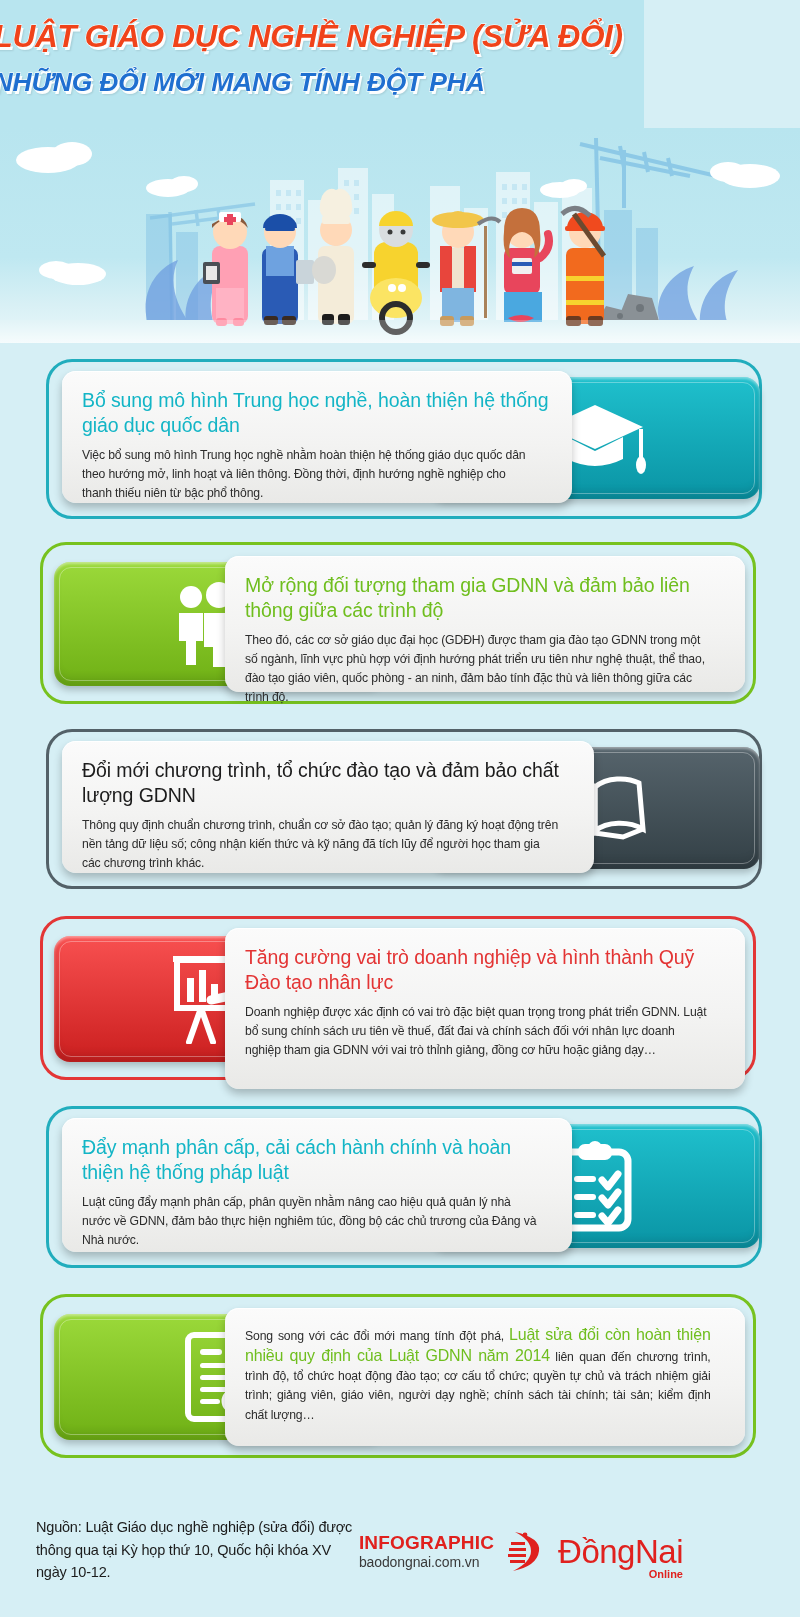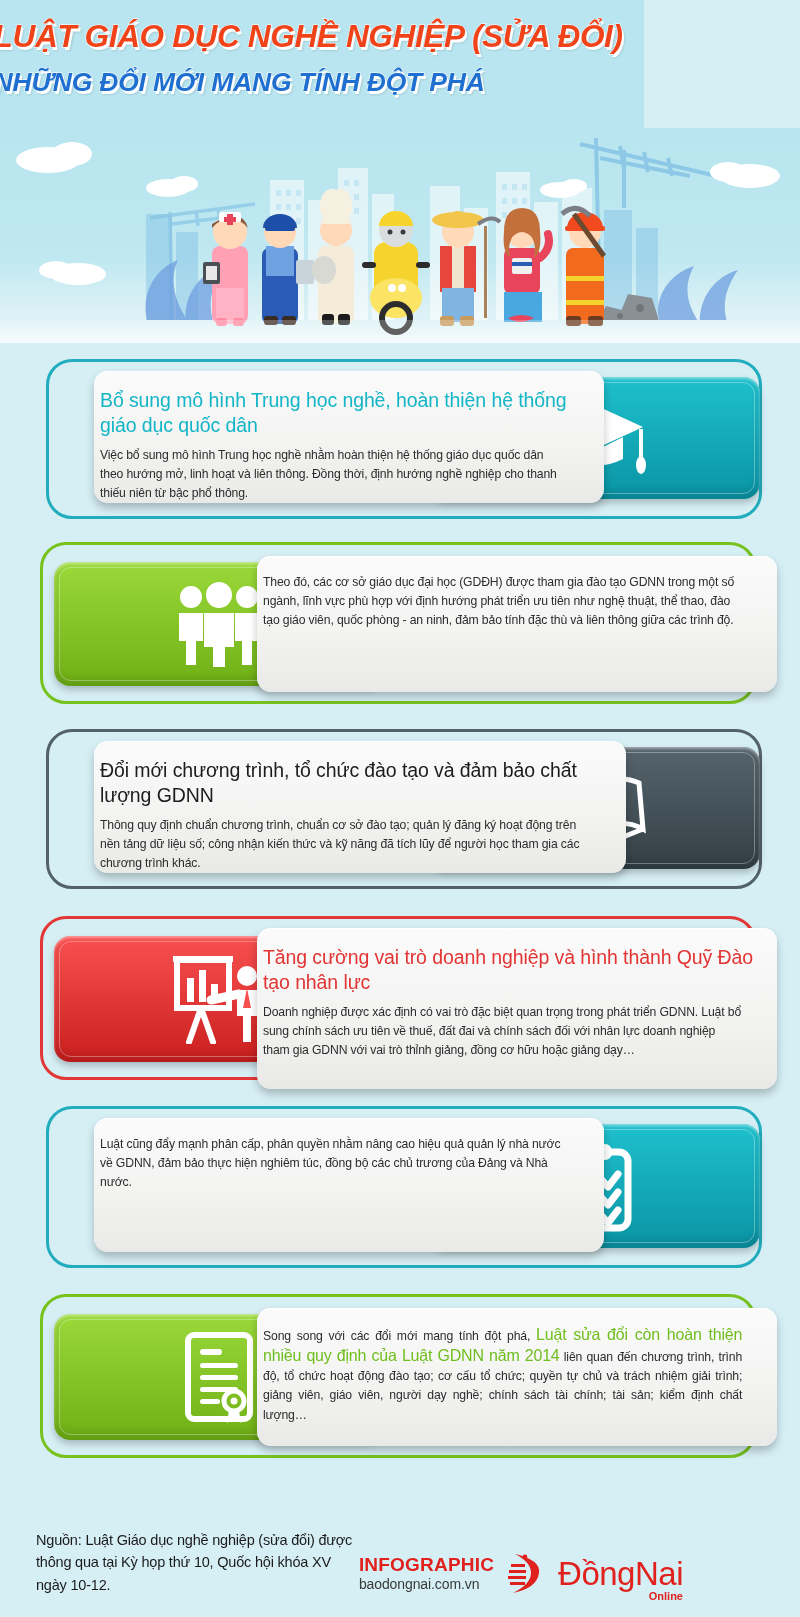--- a/index.html
+++ b/index.html
@@ -101,22 +101,21 @@
     border: 1px solid rgba(255,255,255,0.33);
     pointer-events: none;
   }
 
   
   .panel {
     position: absolute;
     border-radius: 14px;
     background: linear-gradient(#fbfbfb 0%, #f3f3f2 55%, #e9e9e7 100%);
     box-shadow: 0 5px 9px rgba(0,0,0,0.24), 0 1px 0 rgba(255,255,255,0.9) inset;
-    padding: 17px 20px 14px 6px;
-    margin-left: 32px;
+    padding: 17px 20px 14px 20px;
   }
   .panel h2 {
     font-size: 19.5px;
     font-weight: 400;
     line-height: 1.30;
     letter-spacing: -0.1px;
     margin-bottom: 7px;
   }
   .panel p {
     font-size: 12.6px;
@@ -131,21 +130,21 @@
     line-height: 1.2;
     letter-spacing: -0.2px;
   }
 
   
   .footer {
     position: relative;
     width: 711px;
     height: 120px;
     display: flex;
-    align-items: flex-end;
+    align-items: center;
     padding: 28px 28px 0 36px;
     justify-content: space-between;
   }
   .source {
     font-size: 14.5px;
     line-height: 1.55;
     color: #1b1b1b;
     letter-spacing: -0.2px;
     max-width: 430px;
   }
@@ -385,20 +384,21 @@
         <svg width="92" height="86" viewBox="0 0 92 86">
           <circle cx="18" cy="16" r="11" fill="#ffffff"></circle>
           <path d="M6 32 h24 v28 h-7 v24 h-10 v-24 h-7 Z" fill="#ffffff"></path>
           <circle cx="74" cy="16" r="11" fill="#ffffff"></circle>
           <path d="M62 32 h24 v28 h-7 v24 h-10 v-24 h-7 Z" fill="#ffffff"></path>
           <circle cx="46" cy="14" r="13" fill="#ffffff"></circle>
           <path d="M31 32 h30 v34 h-9 v20 h-12 v-20 h-9 Z" fill="#ffffff"></path>
         </svg>
       </div>
       <div class="panel" style="left:225px; top:20px; width:520px; height:136px;">
+        <h2 style="color:#6fbe1e;">Mở rộng đối tượng tham gia GDNN và đảm bảo liên thông giữa các trình độ</h2>
         <p>Theo đó, các cơ sở giáo dục đại học (GDĐH) được tham gia đào tạo GDNN trong một số ngành, lĩnh vực phù hợp với định hướng phát triển ưu tiên như nghệ thuật, thể thao, đào tạo giáo viên, quốc phòng - an ninh, đảm bảo tính đặc thù và liên thông giữa các trình độ.</p>
       </div>
     </div>
 
     <div class="card">
       <div class="frame" style="left:46px; top:8px; width:716px; height:160px; border-color:#536168;"></div>
       <div class="slab" style="left:430px; top:26px; width:330px; height:122px; background:linear-gradient(#56646c,#334046);">
         <svg width="104" height="74" viewBox="0 0 104 74">
           <path d="M52 16 C40 6 20 6 8 12 L4 58 C18 50 40 50 52 60 Z" fill="none" stroke="#ffffff" stroke-width="5"></path>
           <path d="M52 16 C64 6 84 6 96 12 L100 58 C86 50 64 50 52 60 Z" fill="none" stroke="#ffffff" stroke-width="5"></path>
@@ -443,20 +443,21 @@
           <circle cx="39" cy="8" r="7" fill="#ffffff"></circle>
           <rect x="18" y="36" width="22" height="6" rx="3" fill="#ffffff"></rect>
           <path d="M46 40 l6 7 l10 -13" stroke="#ffffff" stroke-width="7" fill="none" stroke-linecap="round" stroke-linejoin="round"></path>
           <rect x="18" y="54" width="22" height="6" rx="3" fill="#ffffff"></rect>
           <path d="M46 58 l6 7 l10 -13" stroke="#ffffff" stroke-width="7" fill="none" stroke-linecap="round" stroke-linejoin="round"></path>
           <rect x="18" y="72" width="22" height="6" rx="3" fill="#ffffff"></rect>
           <path d="M46 76 l6 7 l10 -13" stroke="#ffffff" stroke-width="7" fill="none" stroke-linecap="round" stroke-linejoin="round"></path>
         </svg>
       </div>
       <div class="panel" style="left:62px; top:22px; width:510px; height:134px;">
+        <h2 style="color:#13b5c6;">Đẩy mạnh phân cấp, cải cách hành chính và hoàn thiện hệ thống pháp luật</h2>
         <p>Luật cũng đẩy mạnh phân cấp, phân quyền nhằm nâng cao hiệu quả quản lý nhà nước về GDNN, đảm bảo thực hiện nghiêm túc, đồng bộ các chủ trương của Đảng và Nhà nước.</p>
       </div>
     </div>
 
     <div class="card tall">
       <div class="frame" style="left:40px; top:8px; width:716px; height:164px; border-color:#77c21f;"></div>
       <div class="slab" style="left:54px; top:28px; width:330px; height:126px; background:linear-gradient(#9bd93a,#6fb015);">
         <svg width="74" height="92" viewBox="0 0 74 92">
           <rect x="6" y="4" width="62" height="84" rx="6" fill="none" stroke="#ffffff" stroke-width="6"></rect>
           <rect x="18" y="18" width="22" height="6" rx="3" fill="#ffffff"></rect>

